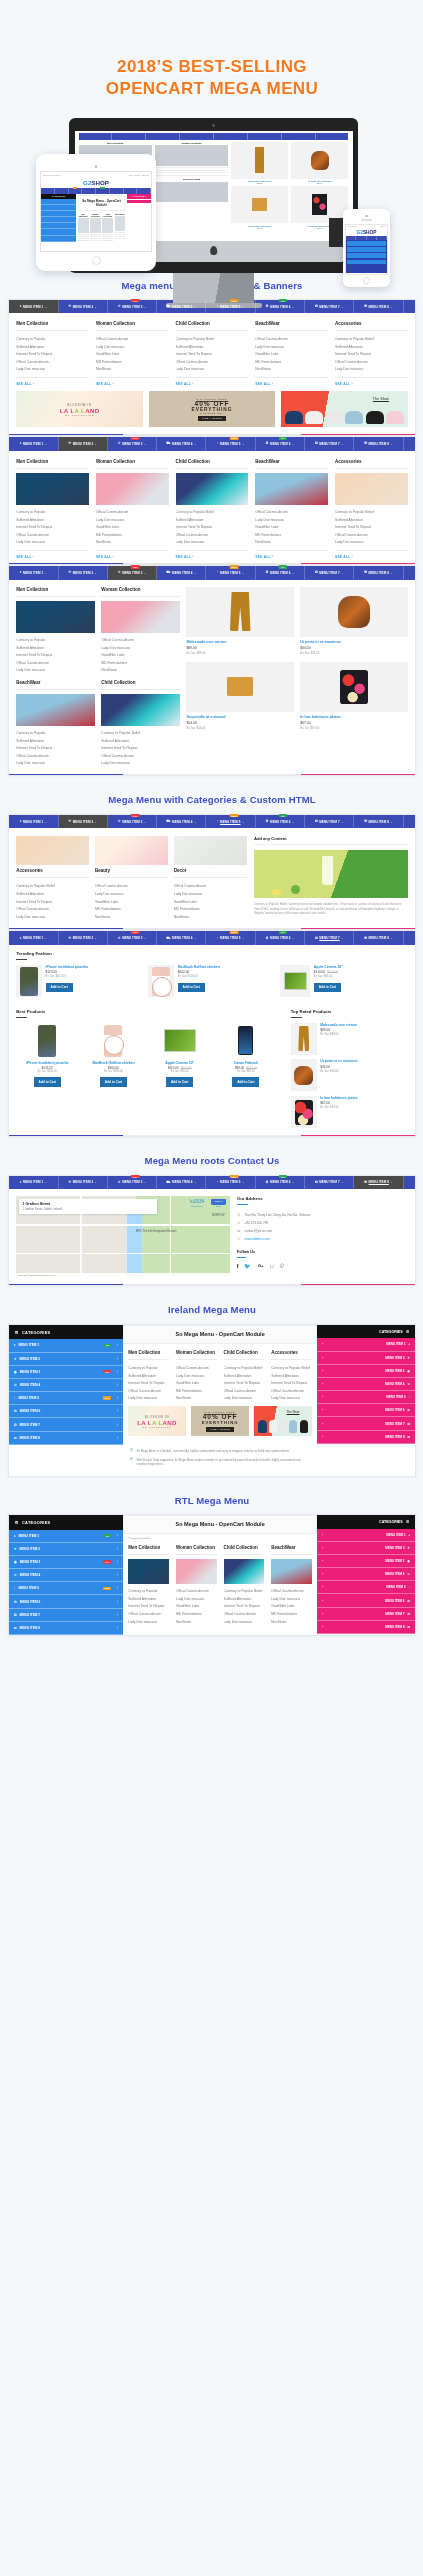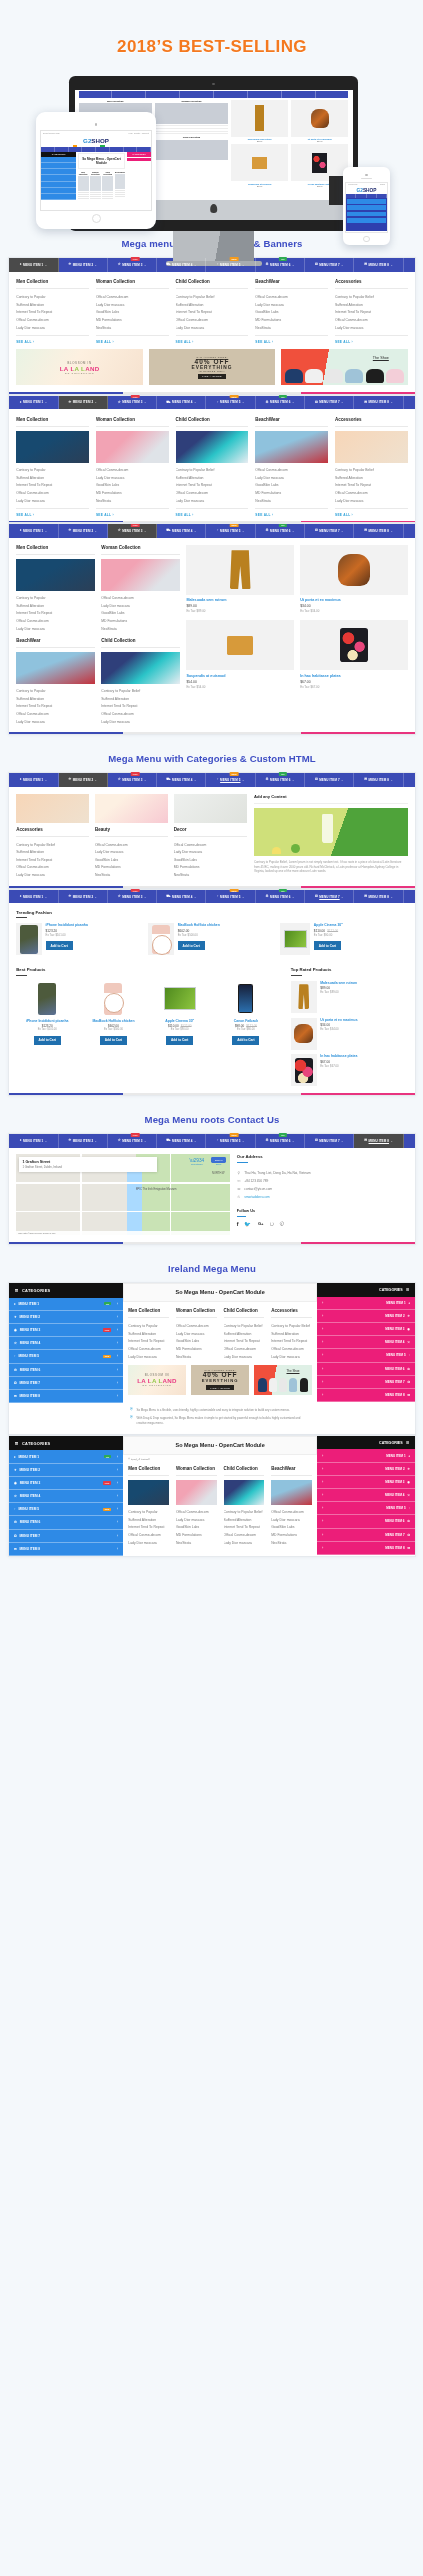--- a/index.html
+++ b/index.html
@@ -3,21 +3,21 @@
 <meta charset="utf-8">
 <style>
   * { box-sizing: border-box; margin: 0; padding: 0; }
   body {
     width: 424px;
     background: #f4f8fb;
     font-family: "Liberation Sans", sans-serif;
     color: #333;
     overflow-x: hidden;
   }
-  .page { width: 424px; position: relative; }
+  .page { width: 424px; position: relative; margin-top: 20px; }
 
   
   .hero { padding-top: 36px; text-align: center; }
   .hero h1 {
     font-family: "Liberation Sans", sans-serif;
     font-size: 17px; line-height: 1.28; font-weight: 700;
     color: #f4791f; letter-spacing: 0.4px;
     text-shadow: 0 1.4px 1.4px rgba(255,255,255,.95);
   }
   .hero h1 .l2 { display: block; }
@@ -274,20 +274,21 @@
   .rtl-panel .cols { direction: rtl; }
 </style>
 </head>
 <body>
 
 <div class="page">
 
   <div class="hero">
     <h1>
       <span>2018’S BEST-SELLING</span>
+      <span class="l2">OPENCART MEGA MENU</span>
     </h1>
 
     <div class="devices">
 
       <div class="imac">
         <div class="imac-bezel">
           <div class="imac-cam"></div>
           <div class="imac-screen">
             <div class="imac-mini-nav">
               <i style="flex:1;border-right:0.7px solid rgba(255,255,255,.3)"></i>
@@ -1397,20 +1398,21 @@
                 <span style="margin-left: auto;">MENU ITEM 8</span>
                 <span>✉</span>
               </div>
             </div>
         </div>
       </div>
     </div>
   </div>
 
   <div class="section" style="padding-bottom:15px">
+    <h2>RTL Mega Menu</h2>
     <div class="panel rtl-panel">
       <div class="vwrap">
         <div class="vside">
           <div class="vhd">
             <span>☰</span>
             <span>CATEGORIES</span>
           </div>
           <div>
               <div class="vitem">
                 <span>♦</span>

